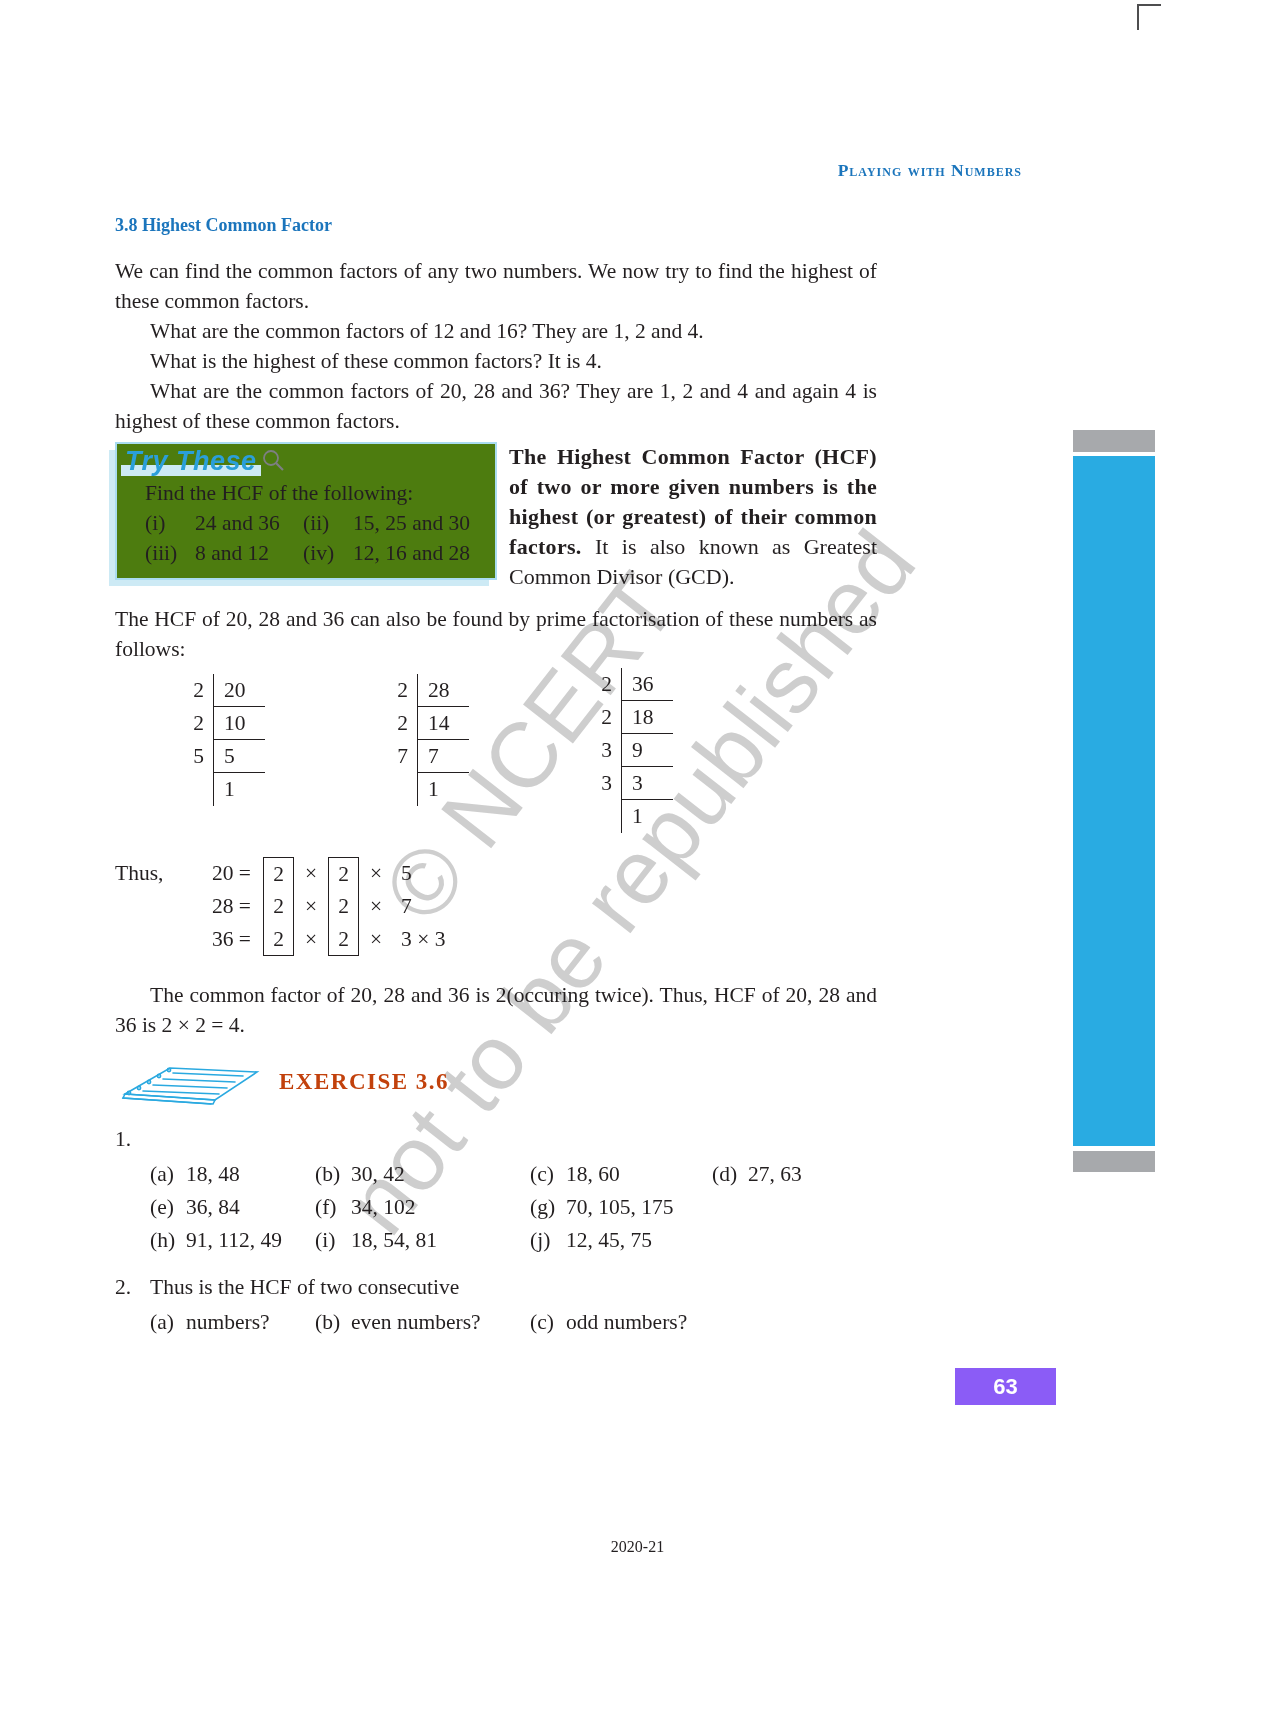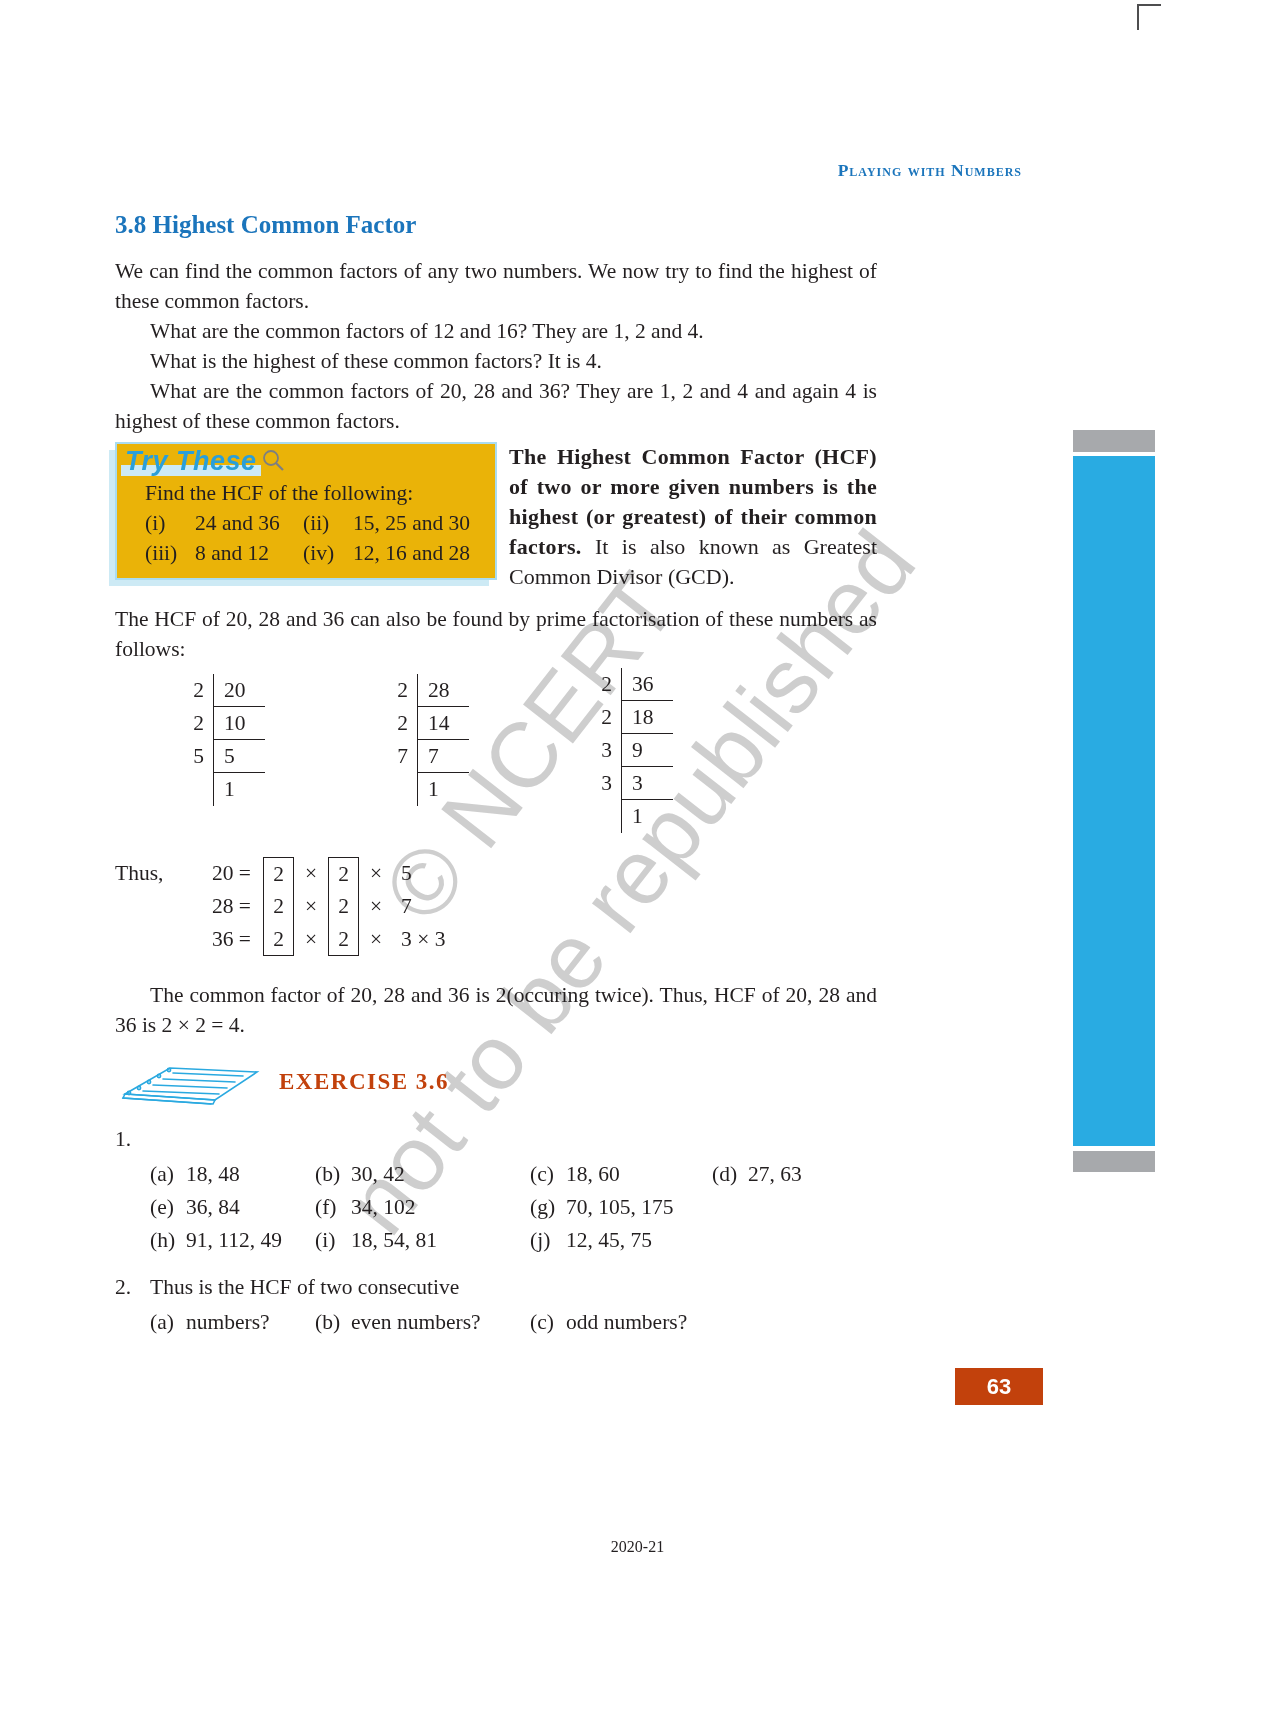--- a/index.html
+++ b/index.html
@@ -17,41 +17,41 @@
   .wm1 { left:290px; top:695px; width:480px; font-size:92px; transform:rotate(-52deg); }
   .wm2 { left:170px; top:830px; width:920px; font-size:92px; transform:rotate(-52deg); }
 
   
   .corner-mark { position:absolute; left:1137px; top:4px; width:24px; height:26px;
     border-left:2px solid #4d4d4f; border-top:2px solid #4d4d4f; z-index:3; }
   .bar { position:absolute; left:1073px; width:82px; z-index:3; }
   .bar-gray-top { top:430px; height:22px; background:#a7a9ac; }
   .bar-blue { top:456px; height:690px; background:#29abe2; }
   .bar-gray-bottom { top:1151px; height:21px; background:#a7a9ac; }
-  .page-badge { position:absolute; left:955px; top:1368px; width:88px; height:37px;
-    background:#c2410c; color:#fff; display:flex; align-items:center; justify-content:center;
+  .page-badge { position:absolute; left:955px; top:1368px; width:101px; height:37px;
+    background:#8b5cf6; color:#fff; display:flex; align-items:center; justify-content:center;
     font-family:"Liberation Sans", sans-serif; font-weight:bold; font-size:22px; z-index:3; }
   .running-head { position:absolute; right:253px; top:160px; z-index:2;
     color:#1b75bc; font-weight:bold; font-size:17.5px; letter-spacing:1px;
     font-variant:small-caps;margin-left:14px; }
   .footer-year { position:absolute; left:0; right:0; top:1538px; text-align:center;
     font-size:16px; z-index:2; }
 
   
   .content { position:absolute; left:115px; top:210px; width:762px; z-index:2;
     font-size:21.5px; line-height:30px; }
-  .section-title { color:#1b75bc; font-size:25px; font-weight:bold; margin-bottom:16px; }
+  .section-title { color:#1b75bc; font-size:18px; font-weight:bold; margin-bottom:16px; }
   .para { text-align:justify; }
   .para.indent { text-indent:35px; }
   .oneline { text-indent:35px; }
 
   
   .band { display:flex; margin-top:6px; align-items:flex-start; }
   .try-box { width:382px; min-height:132px; border:2px solid #aadcf0;
-    box-shadow:-7px 7px 0 -1px #cdeaf5; padding:2px 8px 10px 28px; background:#eab308; }
+    box-shadow:-7px 7px 0 -1px #cdeaf5; padding:2px 8px 10px 28px; background:#4d7c0f; }
   .try-title-row { display:flex; align-items:center; margin-left:-24px; }
   .try-title { font-family:"Liberation Sans", sans-serif; font-weight:bold; font-style:italic;
     color:#2b9fd9; font-size:27px; letter-spacing:0.5px; padding:0 4px;
     background:linear-gradient(180deg, transparent 64%, #cdeaf5 64%); }
   .try-intro { margin-top:2px; }
   .try-grid { display:grid; grid-template-columns:158px 1fr; }
   .try-item { display:flex; height:30px; align-items:center; }
   .try-label { width:50px; }
   .definition { width:368px; margin-left:12px; text-align:justify; font-size:22px; line-height:30px; }
   .definition .bold { font-weight:bold; letter-spacing:0.3px; }

